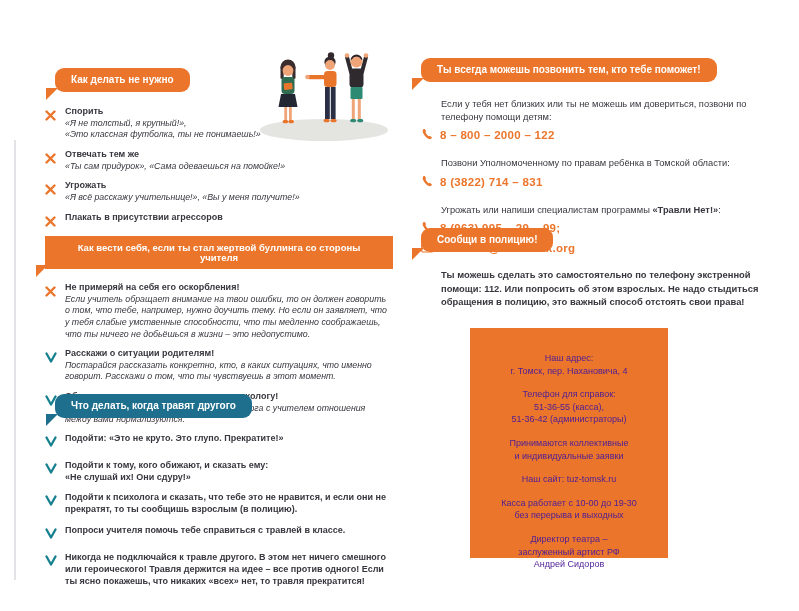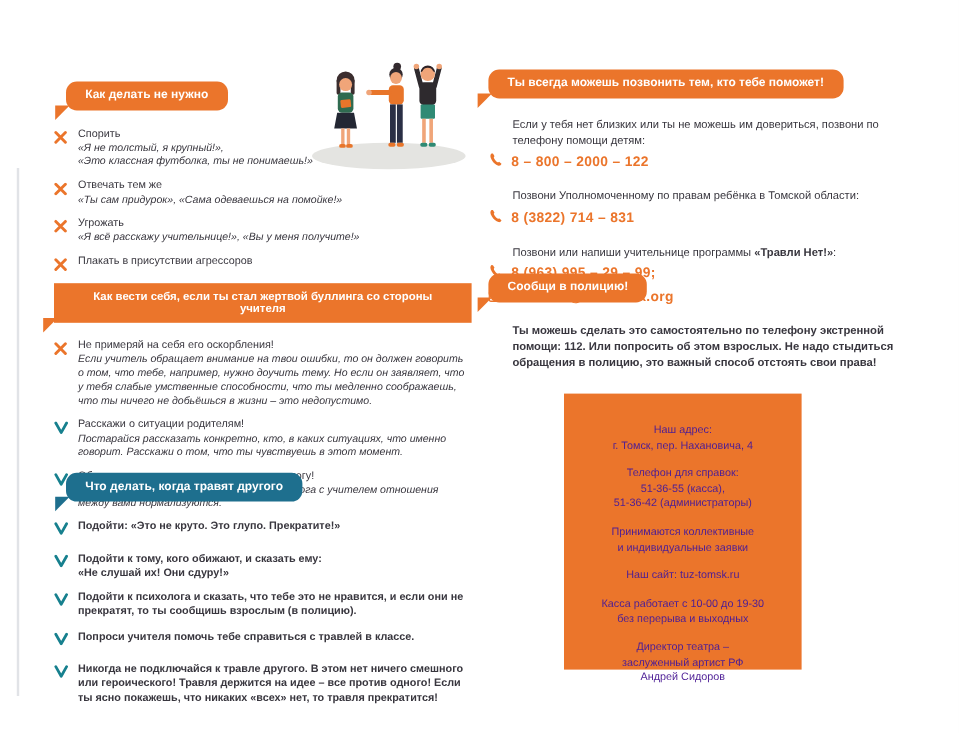--- a/index.html
+++ b/index.html
@@ -23,27 +23,27 @@
   .bubble::before{
     content:"";position:absolute;left:-9px;bottom:-8px;
     width:0;height:0;
     border-top:12px solid #EB752B;border-right:12px solid transparent;
   }
   .bubble.teal{background:#1E6F8E;}
   .bubble.teal::before{border-top-color:#1E6F8E;}
   .bubble.full{display:block;margin-left:0;text-align:center;border-radius:0;}
 
   .col-left{position:absolute;left:45px;width:348px;}
-  .col-right{position:absolute;left:405px;width:356px;}
+  .col-right{position:absolute;left:419px;width:356px;}
 
   .items{margin-top:14px;}
   .item{display:flex;gap:8px;margin-bottom:8px;}
   .marker{flex:none;width:12px;padding-top:1px;}
   .item-body{flex:1;}
-  .item-title{font-weight:normal;font-size:9px;line-height:1.3;white-space:pre-line;}
+  .item-title{font-weight:bold;font-size:9px;line-height:1.3;white-space:pre-line;}
   .item-quote{font-style:italic;font-size:8.8px;line-height:1.32;white-space:pre-line;}
   .item-text{font-weight:bold;font-size:9px;line-height:1.35;white-space:pre-line;}
 
   .r-entry{margin-bottom:13px;}
   .r-text{font-size:9.3px;line-height:1.35;margin-left:22px;margin-bottom:3px;}
   .r-text b{font-weight:bold;}
   .contact-line{display:flex;align-items:center;gap:7px;margin-left:2px;margin-bottom:2px;}
   .contact-value{color:#EB752B;font-weight:bold;font-size:11.5px;letter-spacing:.3px;}
   .r-bold-body{font-weight:bold;font-size:9.4px;line-height:1.45;margin-left:22px;margin-top:16px;white-space:pre-line;}
 
@@ -253,21 +253,21 @@
       <div class="r-entry">
         <div class="r-text">Позвони Уполномоченному по правам ребёнка в Томской области:</div>
         <div class="contact-line">
           <span><svg width="12" height="12" viewBox="0 0 12 12">
                 <path d="M2.6 0.9 C1.4 1.9 1.2 3.6 2.8 6.3 C4.3 8.9 6.4 10.7 8.4 11.1 C9.6 11.35 10.6 10.6 10.9 9.5 L8.9 7.8 C8.4 8.4 7.8 8.4 7.2 7.9 C6.2 7.1 5.2 5.9 4.7 4.8 C4.4 4.1 4.5 3.6 5.1 3.2 L3.8 1 Z" fill="#EB752B"></path>
               </svg></span>
           <span class="contact-value">8 (3822) 714 – 831</span>
         </div>
       </div>
       <div class="r-entry">
-        <div class="r-text"><span>Позвони или напиши учительнице программы </span><b>«Травли Нет!»</b><span>:</span></div>
+        <div class="r-text"><span>Угрожать или напиши специалистам программы </span><b>«Травли Нет!»</b><span>:</span></div>
         <div class="contact-line">
           <span><svg width="12" height="12" viewBox="0 0 12 12">
                 <path d="M2.6 0.9 C1.4 1.9 1.2 3.6 2.8 6.3 C4.3 8.9 6.4 10.7 8.4 11.1 C9.6 11.35 10.6 10.6 10.9 9.5 L8.9 7.8 C8.4 8.4 7.8 8.4 7.2 7.9 C6.2 7.1 5.2 5.9 4.7 4.8 C4.4 4.1 4.5 3.6 5.1 3.2 L3.8 1 Z" fill="#EB752B"></path>
               </svg></span>
           <span class="contact-value">8 (963) 995 – 29 – 99;</span>
         </div>
         <div class="contact-line">
           <span><svg width="13" height="10" viewBox="0 0 14 10">
                 <rect x="0.7" y="0.7" width="12.6" height="8.6" rx="1.6" fill="none" stroke="#EB752B" stroke-width="1.3"></rect>
                 <path d="M1.2 1.6 L7 5.8 L12.8 1.6" fill="none" stroke="#EB752B" stroke-width="1.3"></path>

